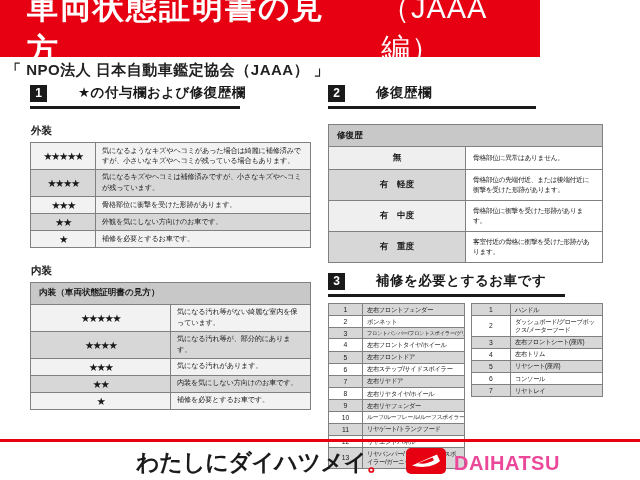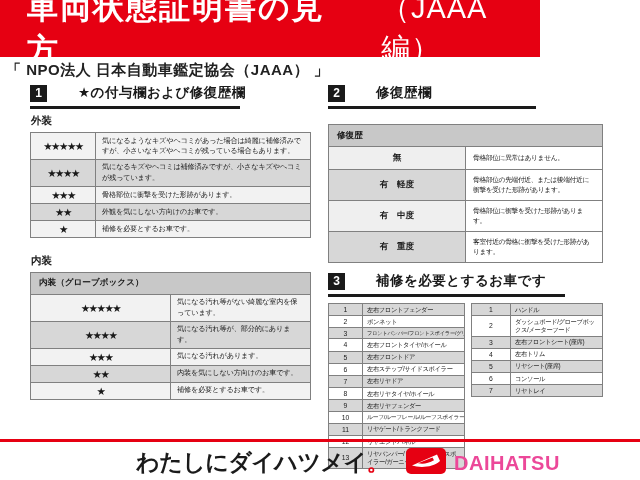--- a/index.html
+++ b/index.html
@@ -17,21 +17,21 @@
   
   .col{position:absolute;top:84px;}
   .col-left{left:30px;width:281px;}
   .col-right{left:328px;width:275px;}
   
   .sec-head{display:flex;align-items:center;gap:7px;border-bottom:3px solid #1a1a1a;padding-bottom:4px;}
   .w1{width:210px;}  .w2{width:208px;}  .w3{width:237px;margin-top:9px;}
   .badge{min-width:17px;height:17px;background:#1a1a1a;color:#fff;font-size:12px;font-weight:bold;
     display:flex;align-items:center;justify-content:center;}
   .sec-title{font-size:13.5px;font-weight:bold;letter-spacing:0.5px;white-space:nowrap;margin-left:24px;}
-  .sub-label{font-size:10.5px;font-weight:bold;margin:5px 0 4px 1px;}
+  .sub-label{font-size:10.5px;font-weight:bold;margin:15px 0 4px 1px;}
   .gap-top{margin-top:16px;}
   
   table{border-collapse:collapse;width:100%;table-layout:fixed;}
   td{border:1px solid #808080;vertical-align:middle;}
   .hdr td{background:#c8c8c8;font-weight:bold;font-size:8.6px;padding:4.5px 8px;}
   
   .star-cell{width:62px;text-align:center;font-size:10.5px;letter-spacing:-1.5px;padding:2px 1px;}
   .desc-cell{font-size:7.2px;line-height:1.45;padding:2.5px 6px;letter-spacing:-0.2px;}
   .row-light{background:#f2f2f2;}
   .row-dark{background:#d7d7d7;}
@@ -99,21 +99,21 @@
       <td class="desc-cell">補修を必要とするお車です。</td>
     </tr>
   </tbody>
     </table>
 
   <div class="sub-label gap-top">内装</div>
 
   <table class="star-table">
     <tbody>
         <tr class="hdr">
-      <td colspan="2">内装（グローブボックス）</td>
+      <td colspan="2">内装（車両状態証明書の見方）</td>
     </tr>
     <tr class="row-light">
       <td class="star-cell">★★★★★</td>
       <td class="desc-cell">気になる汚れ等がない綺麗な室内を保っています。</td>
     </tr>
     <tr class="row-dark">
       <td class="star-cell">★★★★</td>
       <td class="desc-cell">気になる汚れ等が、部分的にあります。</td>
     </tr>
     <tr class="row-light">

